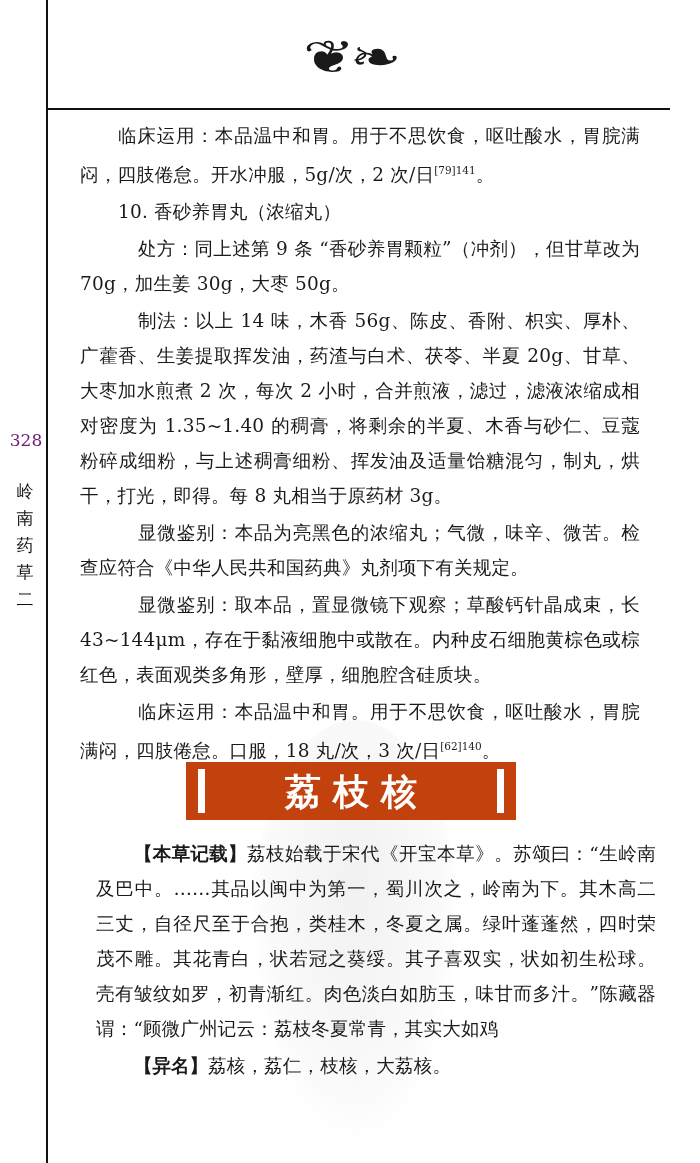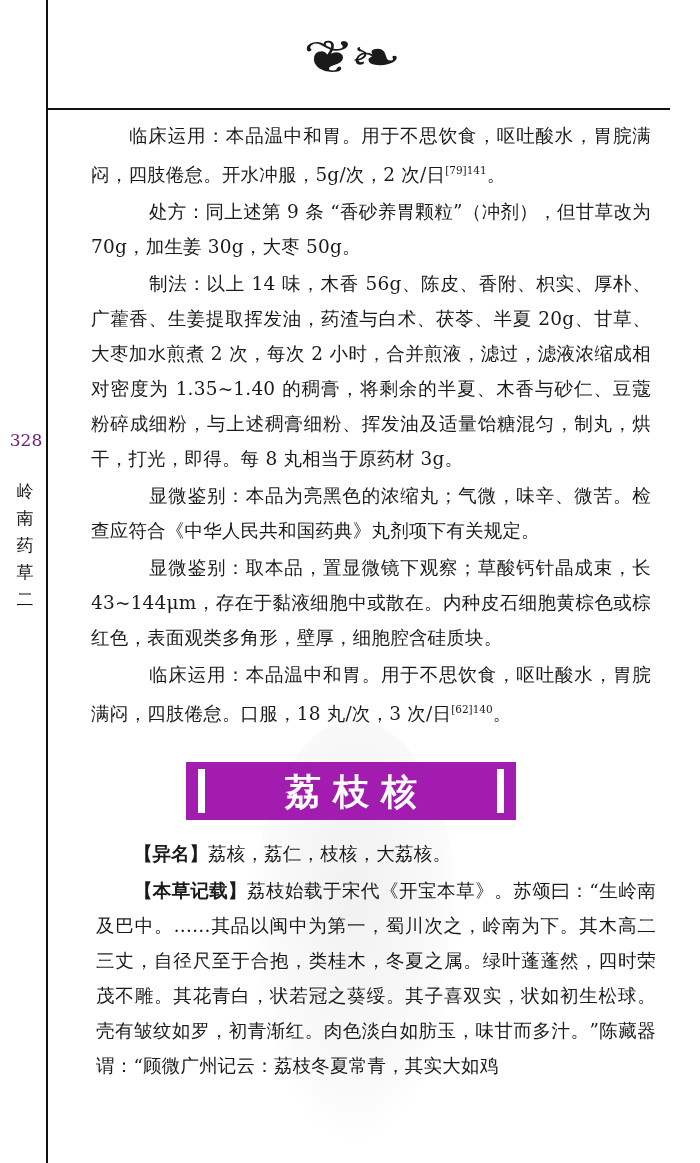--- a/index.html
+++ b/index.html
@@ -78,21 +78,21 @@
     color: #111;
     font-family: "DejaVu Serif", serif;
   }
   .running-title span {
     display: block;
   }
 
   
   .col {
     position: absolute;
-    left: 91px;
+    left: 80px;
     top: 118px;
     width: 560px;
   }
   p.body {
     margin: 0 0 2px 0;
     font-size: 18.5px;
     line-height: 35px;
     text-align: justify;
     text-justify: inter-ideograph;
     letter-spacing: 0.2px;
@@ -116,21 +116,21 @@
     top: 762px;
     width: 560px;
     height: 62px;
   }
   .banner {
     position: absolute;
     left: 90px;
     top: 0;
     width: 330px;
     height: 58px;
-    background: #a21caf;
+    background: #c2410c;
   }
   .banner .bar {
     position: absolute;
     top: 7px;
     width: 7px;
     height: 44px;
     background: #ffffff;
   }
   .banner .bar.l { left: 12px; }
   .banner .bar.r { right: 12px; }
@@ -191,20 +191,21 @@
     <span>南</span>
     <span>药</span>
     <span>草</span>
     <span>二</span>
   </div>
 
   <div class="col">
 
     <p class="body ind1"><span>临床运用：本品温中和胃。用于不思饮食，呕吐酸水，胃脘满闷，四肢倦怠。开水冲服，5g/次，2 次/日</span><span class="sup">[79]141</span><span>。</span></p>
 
+    <p class="body ind1">10. 香砂养胃丸（浓缩丸）</p>
 
     <p class="body ind2">处方：同上述第 9 条 “香砂养胃颗粒”（冲剂），但甘草改为 70g，加生姜 30g，大枣 50g。</p>
 
     <p class="body ind2">制法：以上 14 味，木香 56g、陈皮、香附、枳实、厚朴、广藿香、生姜提取挥发油，药渣与白术、茯苓、半夏 20g、甘草、大枣加水煎煮 2 次，每次 2 小时，合并煎液，滤过，滤液浓缩成相对密度为 1.35~1.40 的稠膏，将剩余的半夏、木香与砂仁、豆蔻粉碎成细粉，与上述稠膏细粉、挥发油及适量饴糖混匀，制丸，烘干，打光，即得。每 8 丸相当于原药材 3g。</p>
 
     <p class="body ind2">显微鉴别：本品为亮黑色的浓缩丸；气微，味辛、微苦。检查应符合《中华人民共和国药典》丸剂项下有关规定。</p>
 
     <p class="body ind2">显微鉴别：取本品，置显微镜下观察；草酸钙针晶成束，长 43~144μm，存在于黏液细胞中或散在。内种皮石细胞黄棕色或棕红色，表面观类多角形，壁厚，细胞腔含硅质块。</p>
 
     <p class="body ind2"><span>临床运用：本品温中和胃。用于不思饮食，呕吐酸水，胃脘满闷，四肢倦怠。口服，18 丸/次，3 次/日</span><span class="sup">[62]140</span><span>。</span></p>
@@ -215,18 +216,18 @@
 
   <div class="banner-wrap">
     <div class="banner">
       <div class="bar l"></div>
       <div class="bar r"></div>
       <div class="title">荔枝核</div>
     </div>
   </div>
 
   <div class="col2">
+    <p class="body ind1"><span class="label">【本草记载】</span><span>荔枝始载于宋代《开宝本草》。苏颂曰：“生岭南及巴中。……其品以闽中为第一，蜀川次之，岭南为下。其木高二三丈，自径尺至于合抱，类桂木，冬夏之属。绿叶蓬蓬然，四时荣茂不雕。其花青白，状若冠之葵绥。其子喜双实，状如初生松球。壳有皱纹如罗，初青渐红。肉色淡白如肪玉，味甘而多汁。”陈藏器谓：“顾微广州记云：荔枝冬夏常青，其实大如鸡</span></p>
+
     <p class="body ind1"><span class="label">【异名】</span><span>荔核，荔仁，枝核，大荔核。</span></p>
-
-    <p class="body ind1"><span class="label">【本草记载】</span><span>荔枝始载于宋代《开宝本草》。苏颂曰：“生岭南及巴中。……其品以闽中为第一，蜀川次之，岭南为下。其木高二三丈，自径尺至于合抱，类桂木，冬夏之属。绿叶蓬蓬然，四时荣茂不雕。其花青白，状若冠之葵绥。其子喜双实，状如初生松球。壳有皱纹如罗，初青渐红。肉色淡白如肪玉，味甘而多汁。”陈藏器谓：“顾微广州记云：荔枝冬夏常青，其实大如鸡</span></p>
   </div>
 
 </div>
 
 </body></html>

